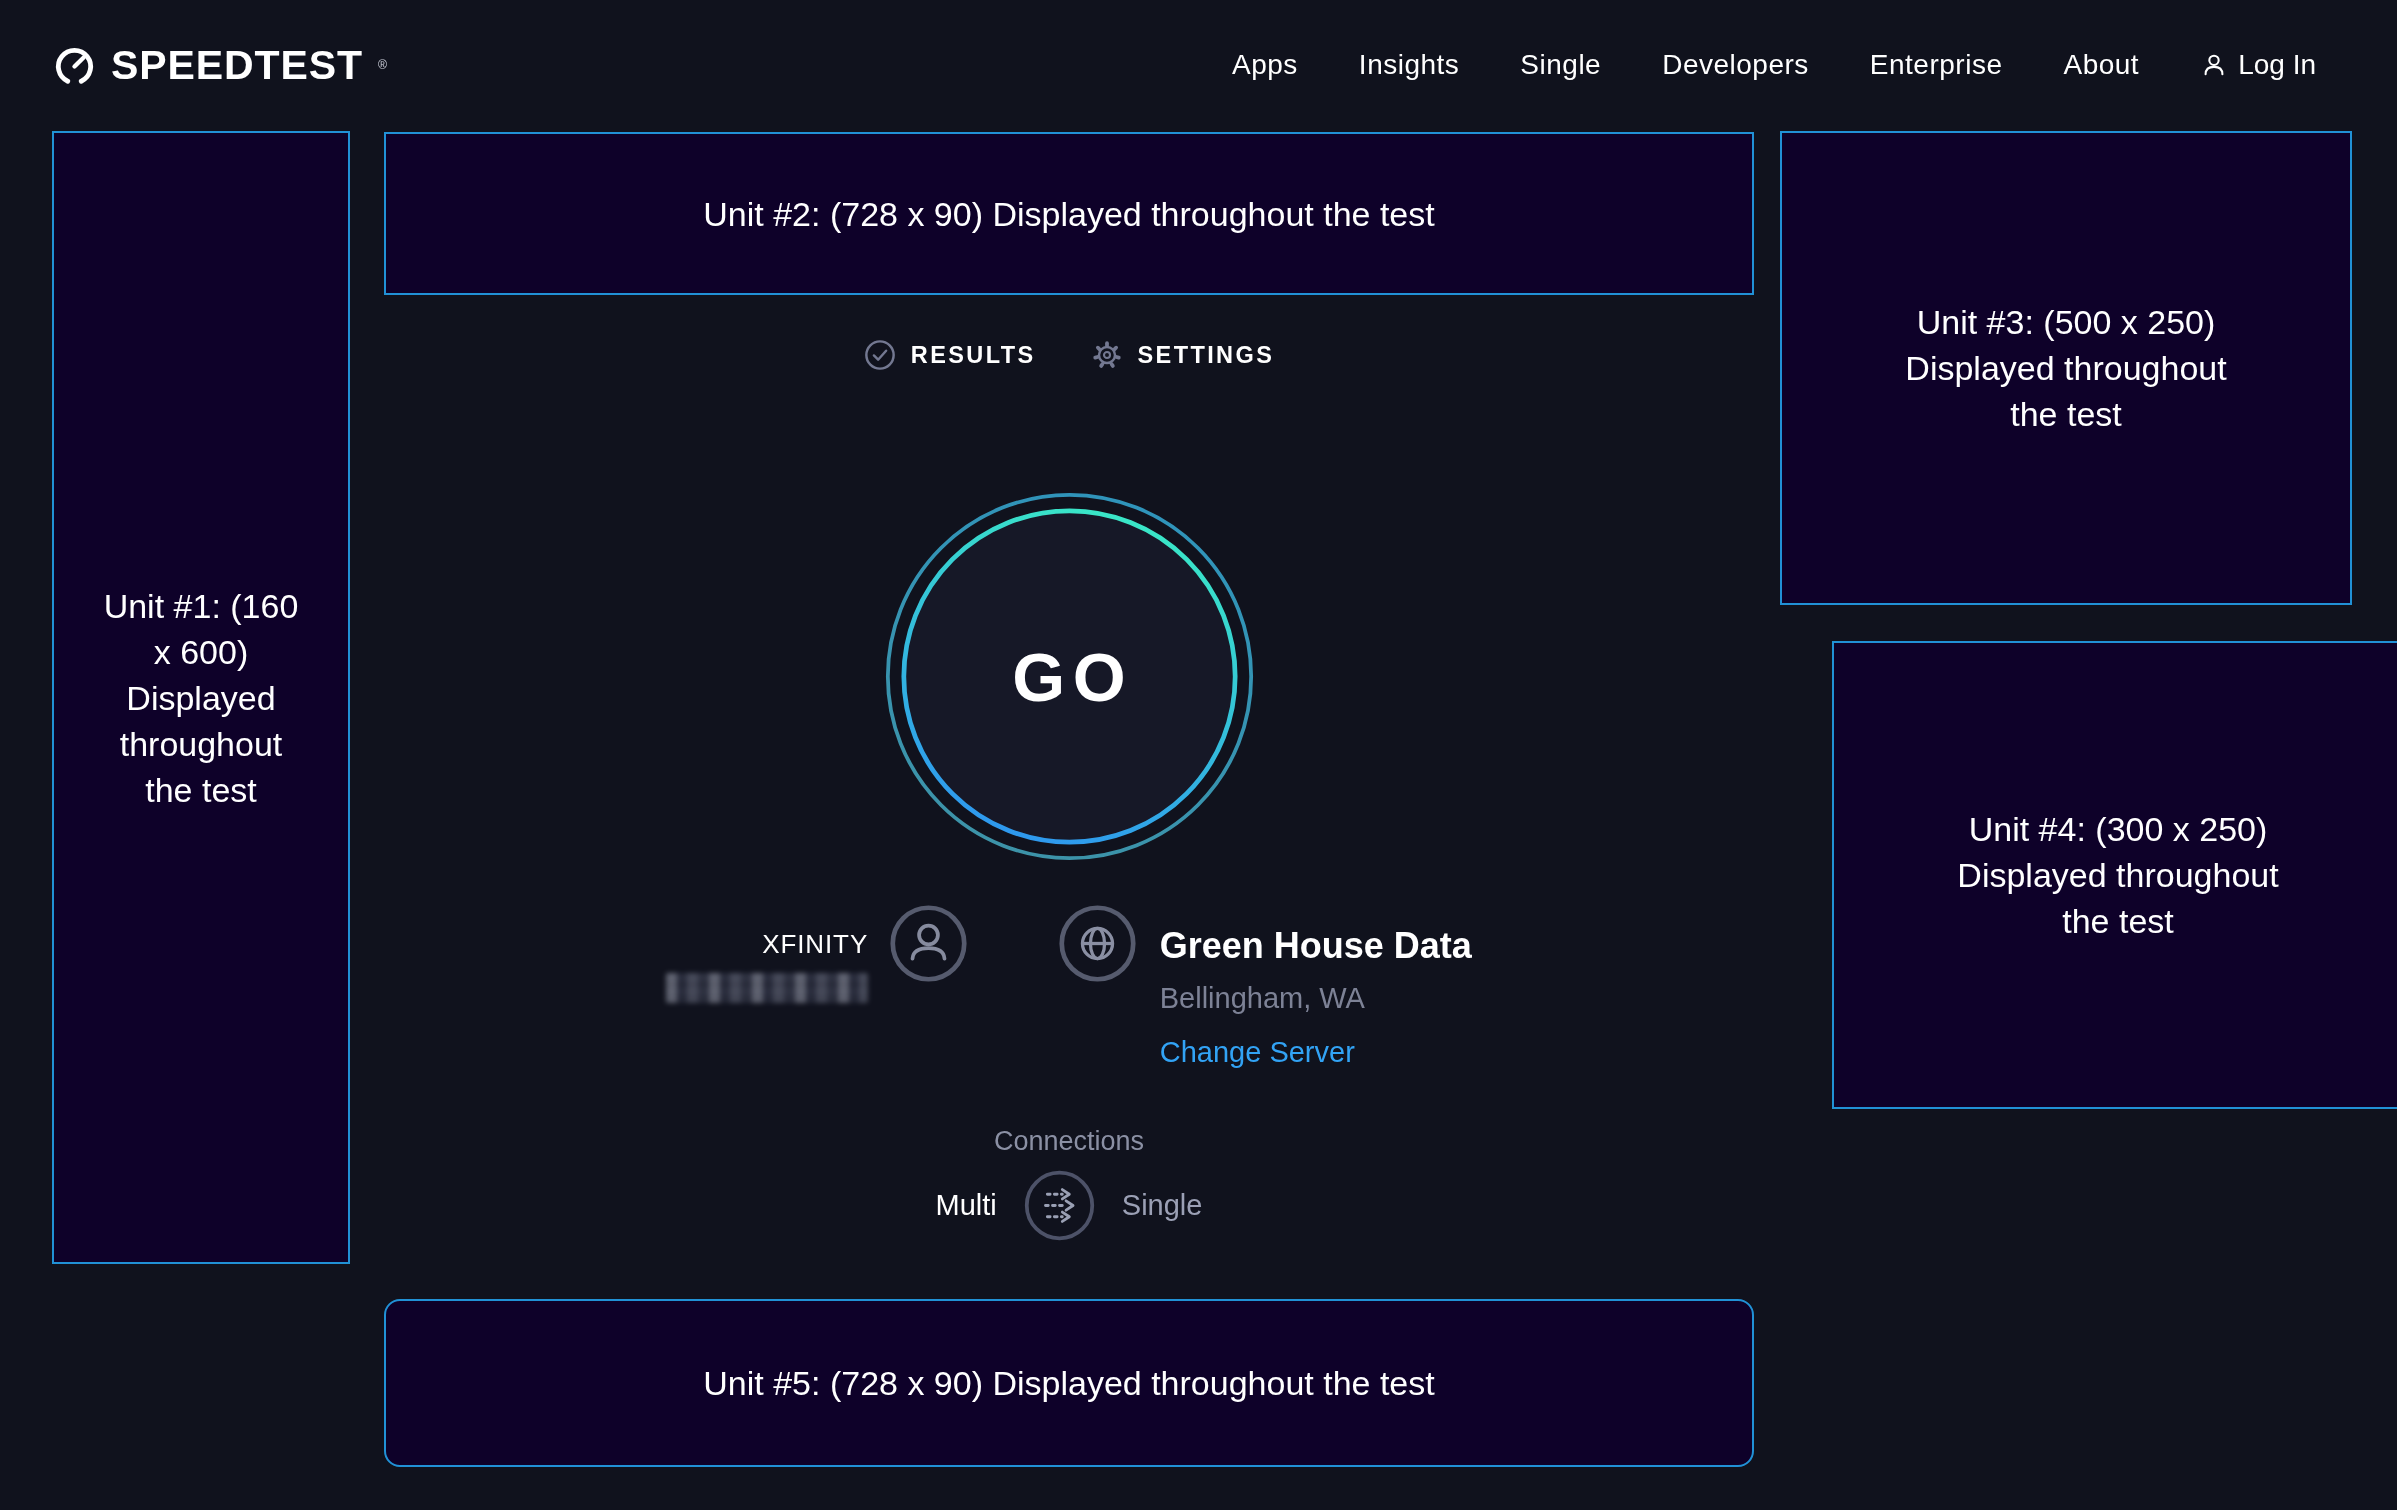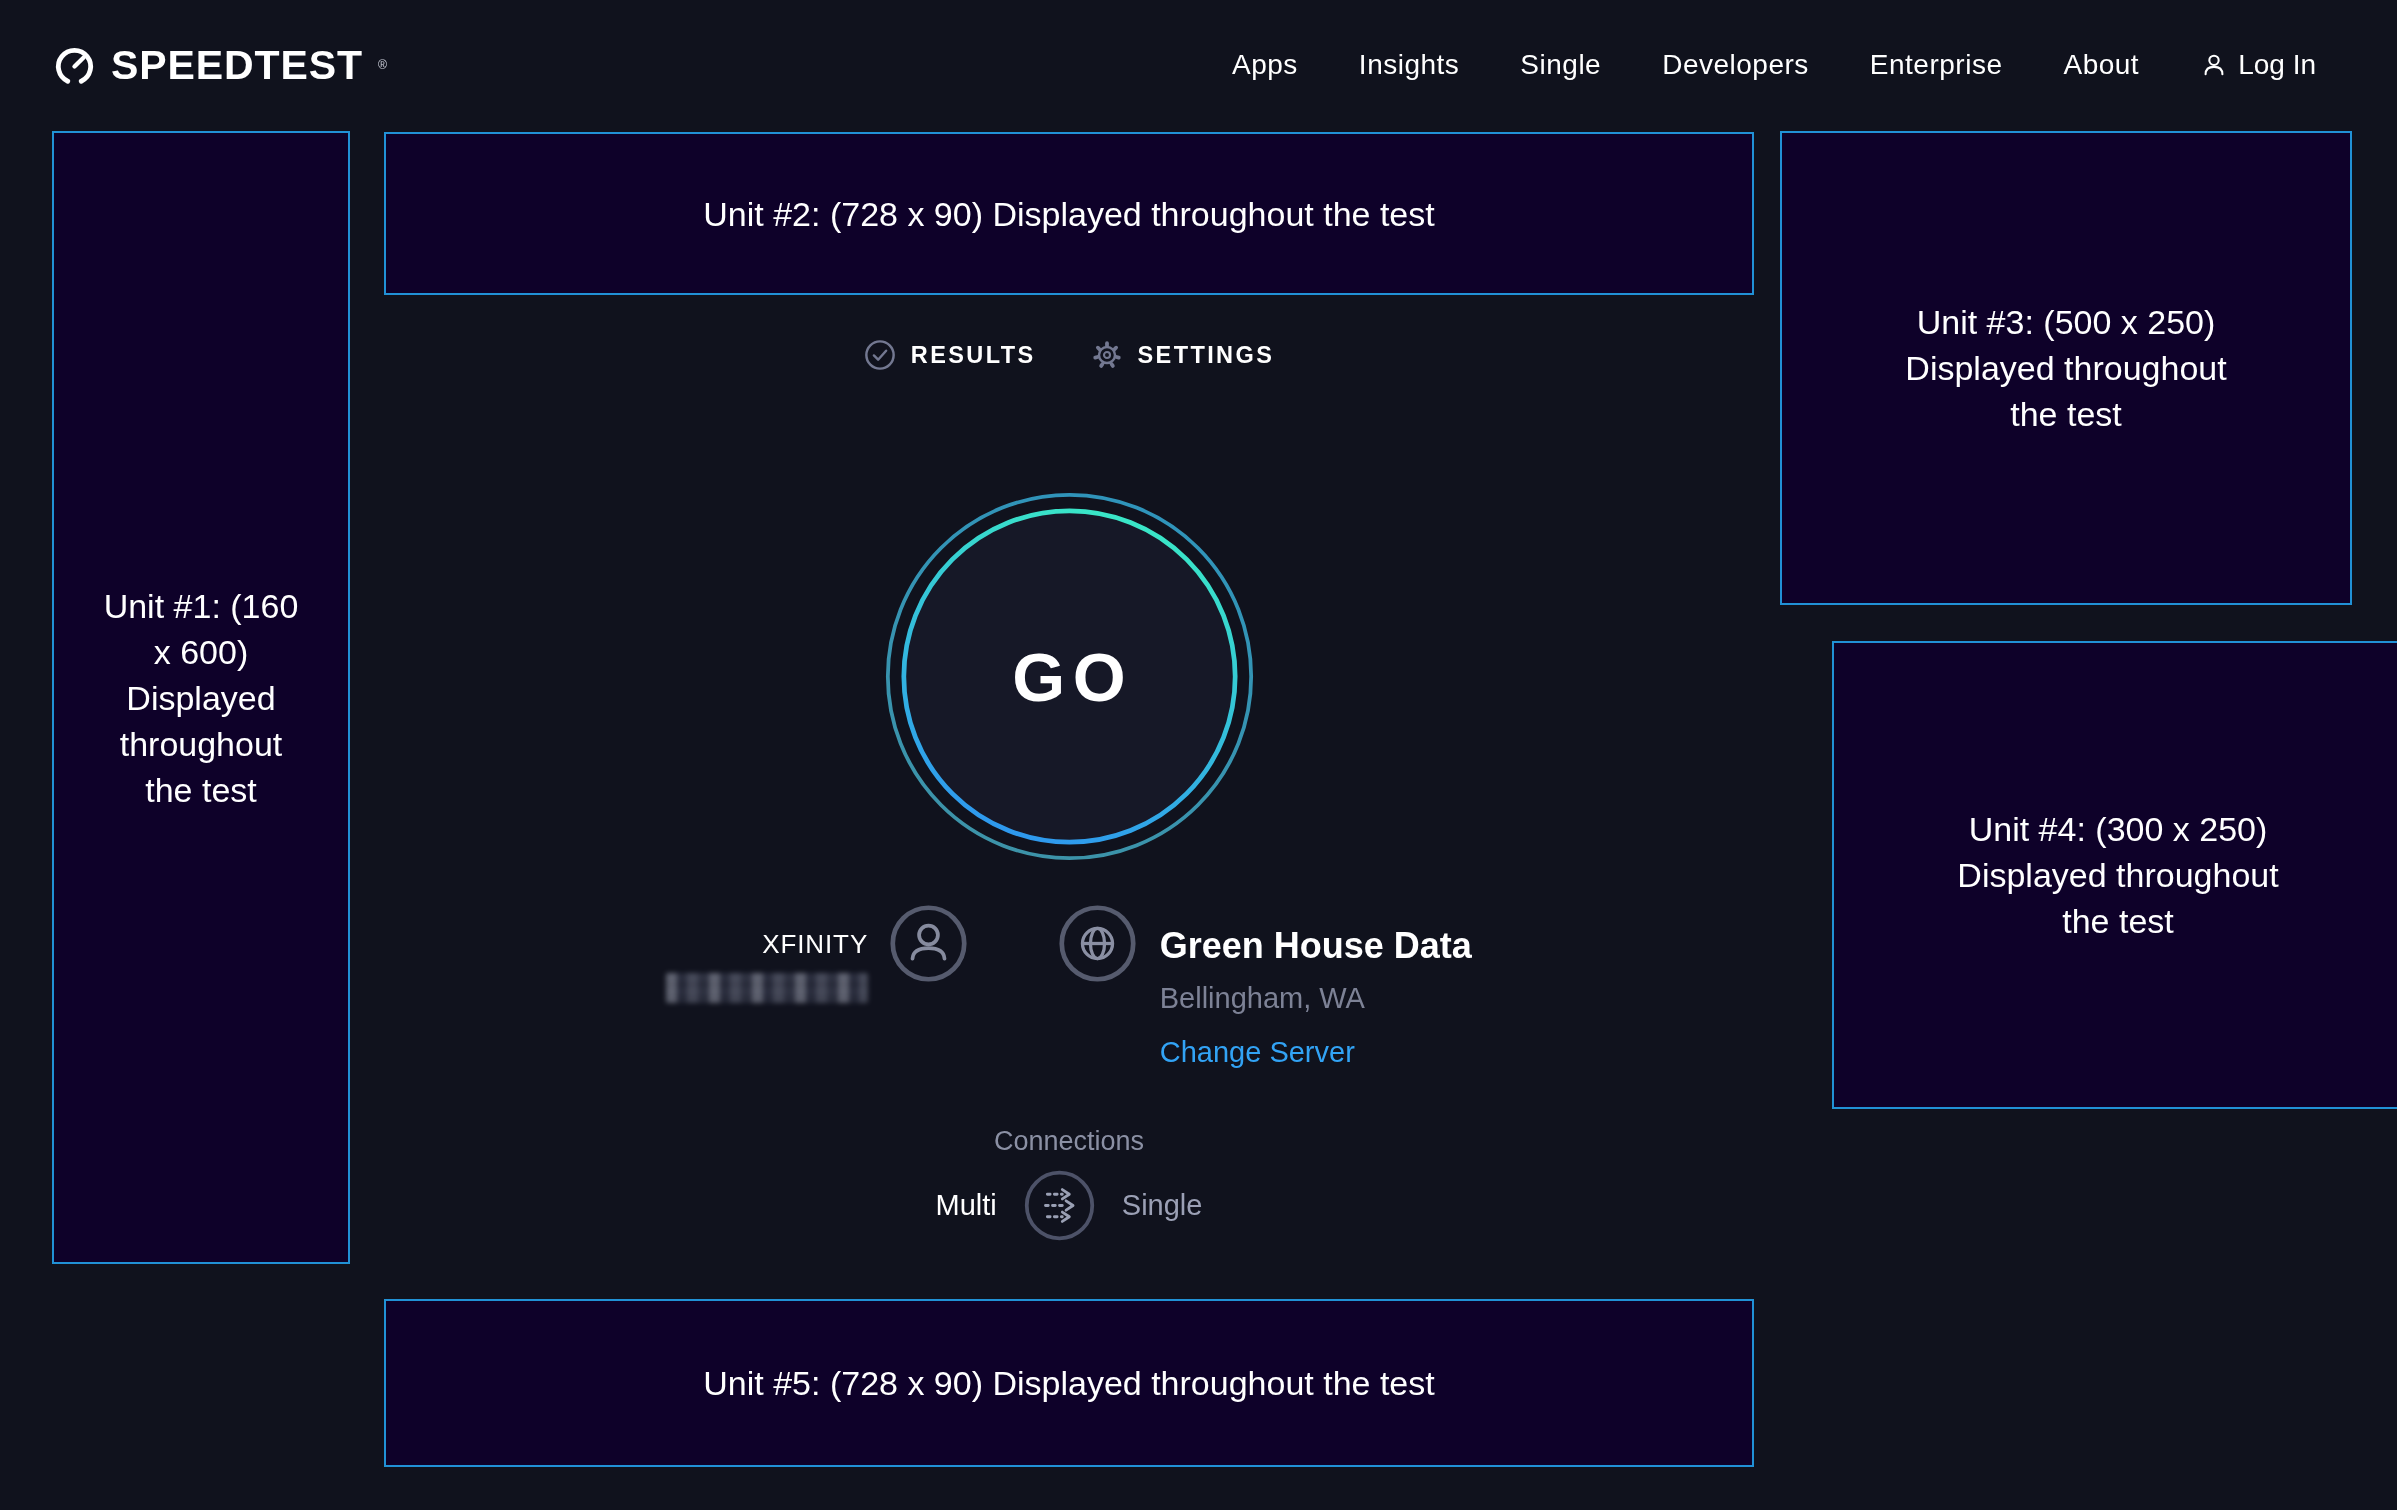--- a/index.html
+++ b/index.html
@@ -27,21 +27,21 @@
   
   .ad {
     position:absolute; background:#0e0129; border:2.8px solid #2191d6;
     display:flex; align-items:center; justify-content:center; text-align:center;
     font-size:34px; line-height:46px; color:#fff;
   }
   .ad-1 { left:52px;  top:131px;  width:298px;  height:1133px; }
   .ad-2 { left:384px; top:132px;  width:1370px; height:163px;  }
   .ad-3 { left:1780px;top:131px;  width:572px;  height:474px;  }
   .ad-4 { left:1832px;top:641px;  width:572px;  height:468px;  }
-  .ad-5 { left:384px; top:1299px; width:1370px; height:168px;  }
+  .ad-5 { left:384px; top:1299px; width:1370px; height:168px;border-radius:16px;  }
   .ad-1 .ad-inner { max-width:200px; }
   .ad-3 .ad-inner, .ad-4 .ad-inner { max-width:363px; }
 
   
   .tabs {
     position:absolute; top:339px; left:384px; width:1370px;
     display:flex; justify-content:center; gap:55px;
   }
   .tab { display:flex; align-items:center; gap:15px; cursor:pointer; }
   .tab span { font-size:23.5px; font-weight:700; letter-spacing:2.4px; color:#fff; }

